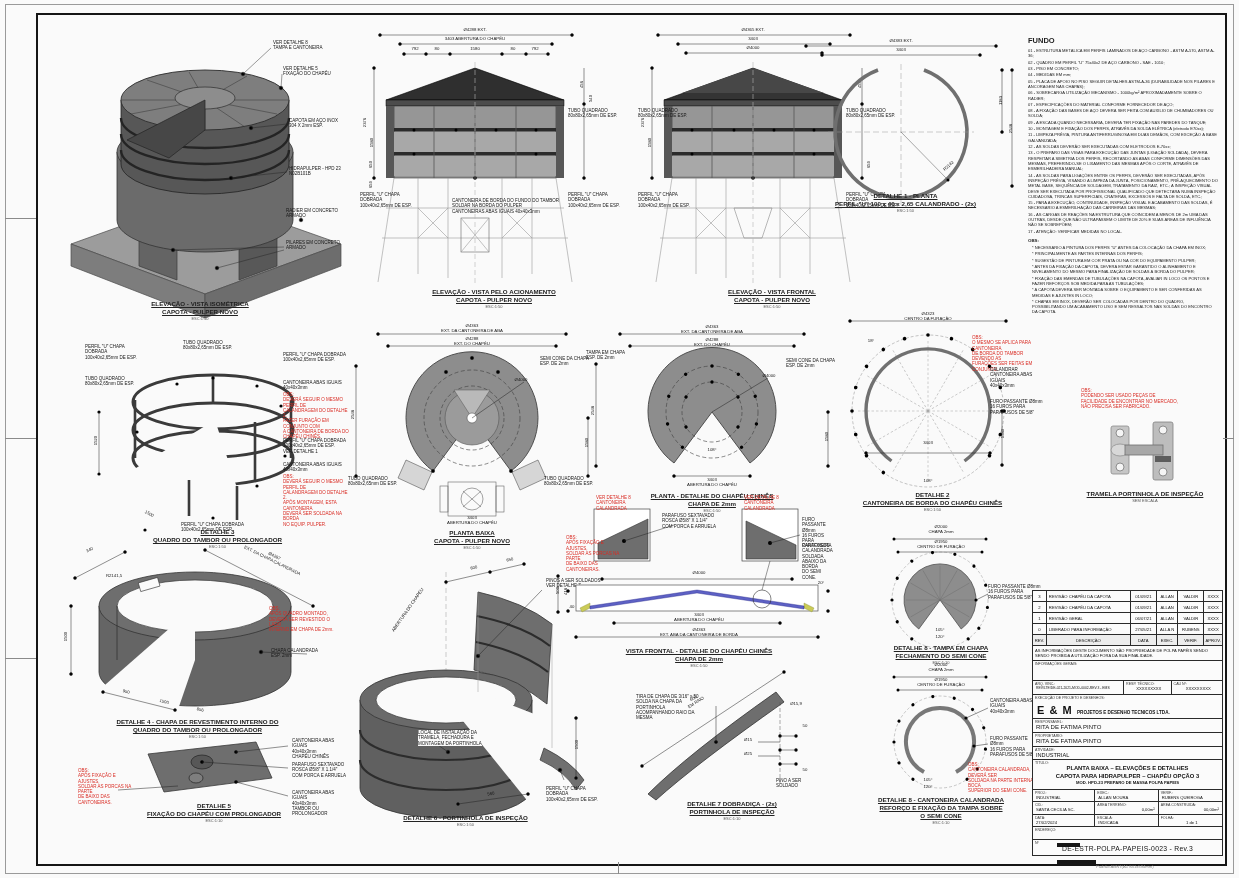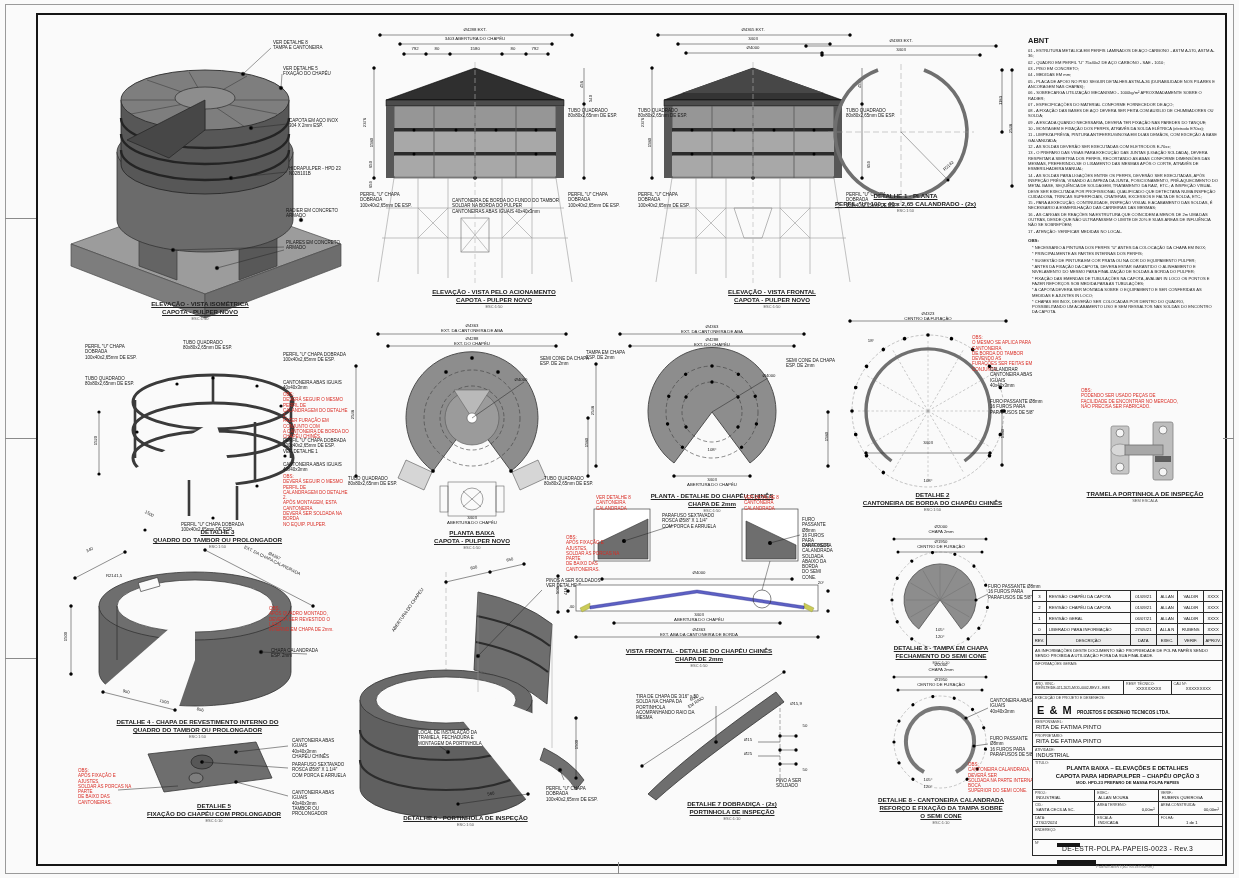--- a/index.html
+++ b/index.html
@@ -324,21 +324,21 @@
     <div class="vd" style="left:218px;top:86px;">2548</div>
     <div class="dim" style="left:148px;top:124px;width:26px;transform:rotate(-42deg);">R2142</div>
     <div class="cap" style="top:152px;">
       <div class="t">DETALHE 1 - PLANTA</div>
       <div class="t">PERFIL "U" 100 x 40 x 2,65 CALANDRADO - (2x)</div>
       <div class="s">ESC:1:50</div>
     </div>
   </div>
 
   <div class="notes">
-    <h1>ABNT</h1>
+    <h1>FUNDO</h1>
     <p class="ni">01 - ESTRUTURA METÁLICA EM PERFIS LAMINADOS DE AÇO CARBONO - ASTM A-570, ASTM A-36;</p>
     <p class="ni">02 - QUADRO EM PERFIL "U" 75x40x2 DE AÇO CARBONO - SAE - 1010;</p>
     <p class="ni">03 - PISO EM CONCRETO;</p>
     <p class="ni">04 - MEDIDAS EM mm;</p>
     <p class="ni">05 - PLACA DE APOIO NO PISO SEGUIR DETALHES ASTM-A-36 (DURABILIDADE NOS PILARES E ANCORAGEM NAS CHAPAS);</p>
     <p class="ni">06 - SOBRECARGA UTILIZAÇÃO MECANISMO - 1000kg/m² APROXIMADAMENTE SOBRE O RADIER;</p>
     <p class="ni">07 - ESPECIFICAÇÕES DO MATERIAL CONFORME FORNECEDOR DE AÇO;</p>
     <p class="ni">08 - A FIXAÇÃO DAS BASES DE AÇO DEVERÁ SER FEITA COM AUXÍLIO DE CHUMBADORES OU SOLDA;</p>
     <p class="ni">09 - A ESCADA QUANDO NECESSÁRIA, DEVERÁ TER FIXAÇÃO NAS PAREDES DO TANQUE;</p>
     <p class="ni">10 - MONTAGEM E FIXAÇÃO DOS PERFIS, ATRAVÉS DA SOLDA ELÉTRICA (eletrodo E70xx);</p>

